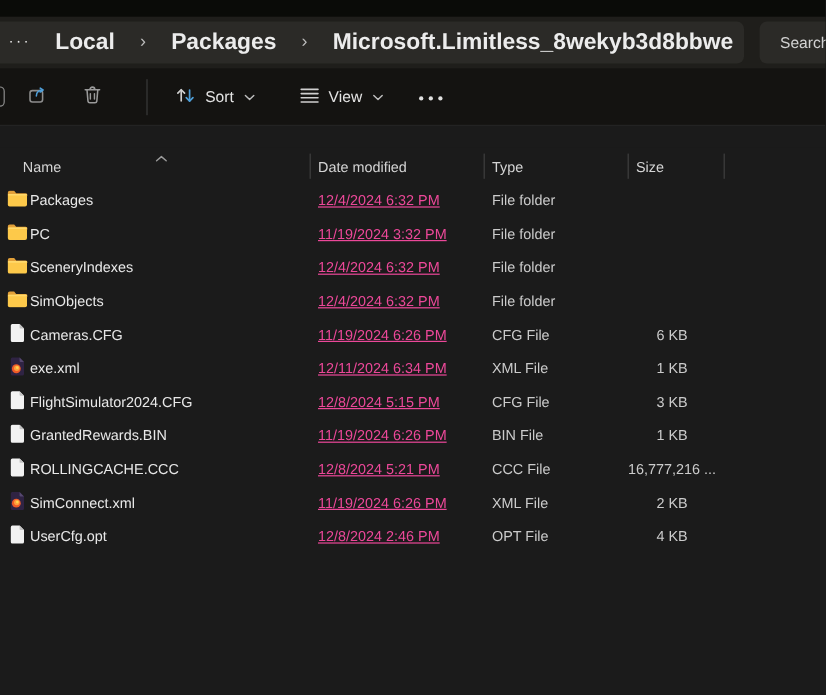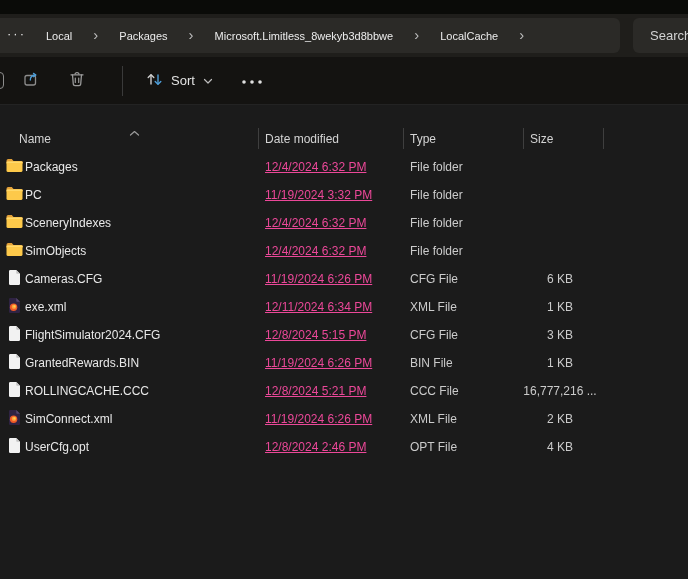--- a/index.html
+++ b/index.html
@@ -14,21 +14,21 @@
   .titlebar { position:absolute; left:0; top:0; width:688px; height:14px; background:#0a0b08; }
 
   
   .addressbar { position:absolute; left:0; top:14px; width:688px; height:43px; background:#1f1e1b; }
   .breadcrumb-box {
     position:absolute; left:0; top:4px; width:620px; height:35px;
     background:#2b2a27; border-radius:0 6px 6px 0;
     display:flex; align-items:center; overflow:hidden;
   }
   .crumb-ellipsis { color:#e6e6e6; font-size:13px; letter-spacing:2px; padding:0 8px 4px 7px; cursor:default; }
-  .crumb { color:#ececec; font-size:11px; padding:0 12px; white-space:nowrap; cursor:default; }
+  .crumb { color:#ececec; font-size:19px; padding:0 12px; white-space:nowrap; cursor:default;font-weight:bold; }
   .crumb-chev { color:#bdbdbd; font-size:15px; padding:0 9px 2px 9px; cursor:default; }
   .search-box {
     position:absolute; left:633px; top:4px; width:62px; height:35px;
     background:#2b2a27; border-radius:6px 0 0 6px; overflow:hidden;
   }
   .search-box input {
     width:100%; height:100%; background:transparent; border:none; outline:none;
     color:#d9d9d9; font-size:13px; padding-left:17px; font-family:"Liberation Sans", sans-serif;
   }
   .search-box input::placeholder { color:#d2d2d2; opacity:1; }
@@ -130,20 +130,33 @@
       </svg>
     </span>
     <span class="tb-label">Sort</span>
     <span class="chev-down">
       <svg width="10" height="7" viewBox="0 0 10 7">
           <path d="M1.5 1.5 L5 5 L8.5 1.5" stroke="#bdbdbd" stroke-width="1.2" fill="none" stroke-linecap="round" stroke-linejoin="round"></path>
         </svg>
     </span>
   </button>
 
+  <button class="tb-btn" style="padding:0 10px; margin-left:16px">
+    <span>
+      <svg width="18" height="15" viewBox="0 0 18 15">
+        <path d="M2 2.5 H16 M2 6 H16 M2 9.5 H16 M2 13 H16" stroke="#cfcfcf" stroke-width="1.3" fill="none" stroke-linecap="round"></path>
+      </svg>
+    </span>
+    <span class="tb-label">View</span>
+    <span class="chev-down">
+      <svg width="10" height="7" viewBox="0 0 10 7">
+          <path d="M1.5 1.5 L5 5 L8.5 1.5" stroke="#bdbdbd" stroke-width="1.2" fill="none" stroke-linecap="round" stroke-linejoin="round"></path>
+        </svg>
+    </span>
+  </button>
 
   <button class="tb-btn tb-icon-btn" style="margin-left:18px">
     <span>
       <svg width="22" height="6" viewBox="0 0 22 6">
         <circle cx="3" cy="3" r="1.8" fill="#e0e0e0"></circle>
           <circle cx="11" cy="3" r="1.8" fill="#e0e0e0"></circle>
           <circle cx="19" cy="3" r="1.8" fill="#e0e0e0"></circle>
       </svg>
     </span>
   </button>

